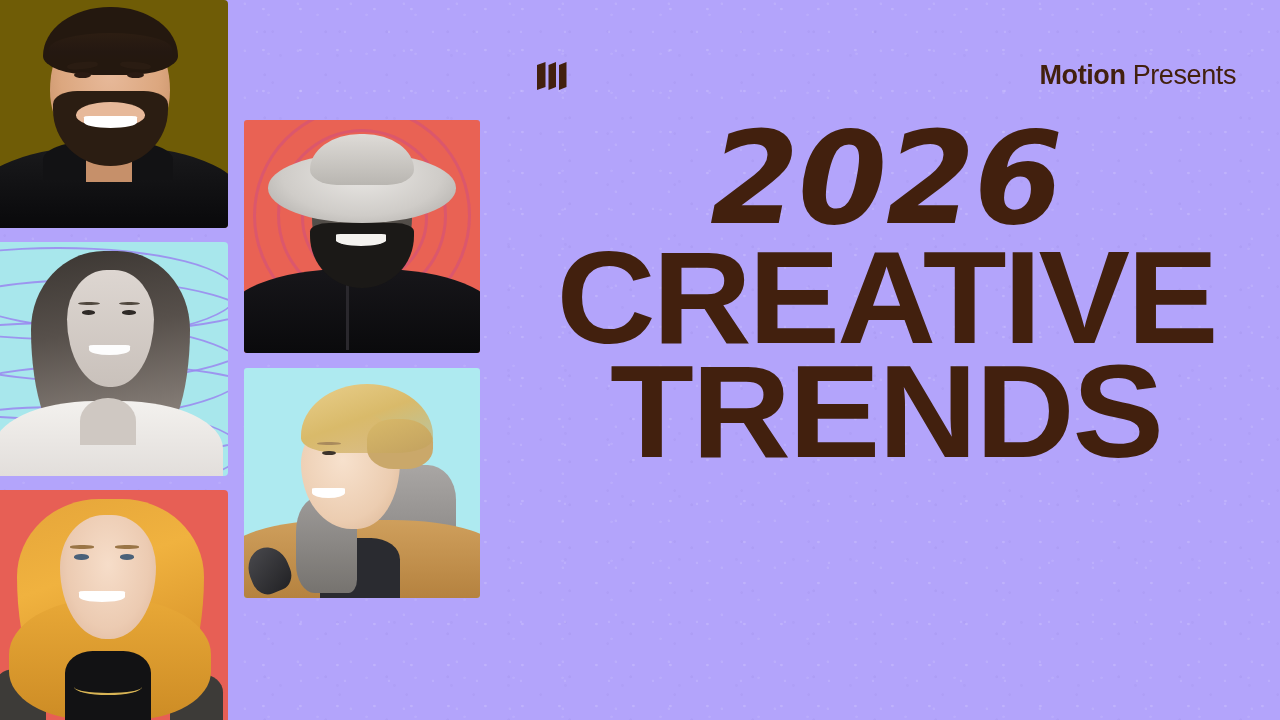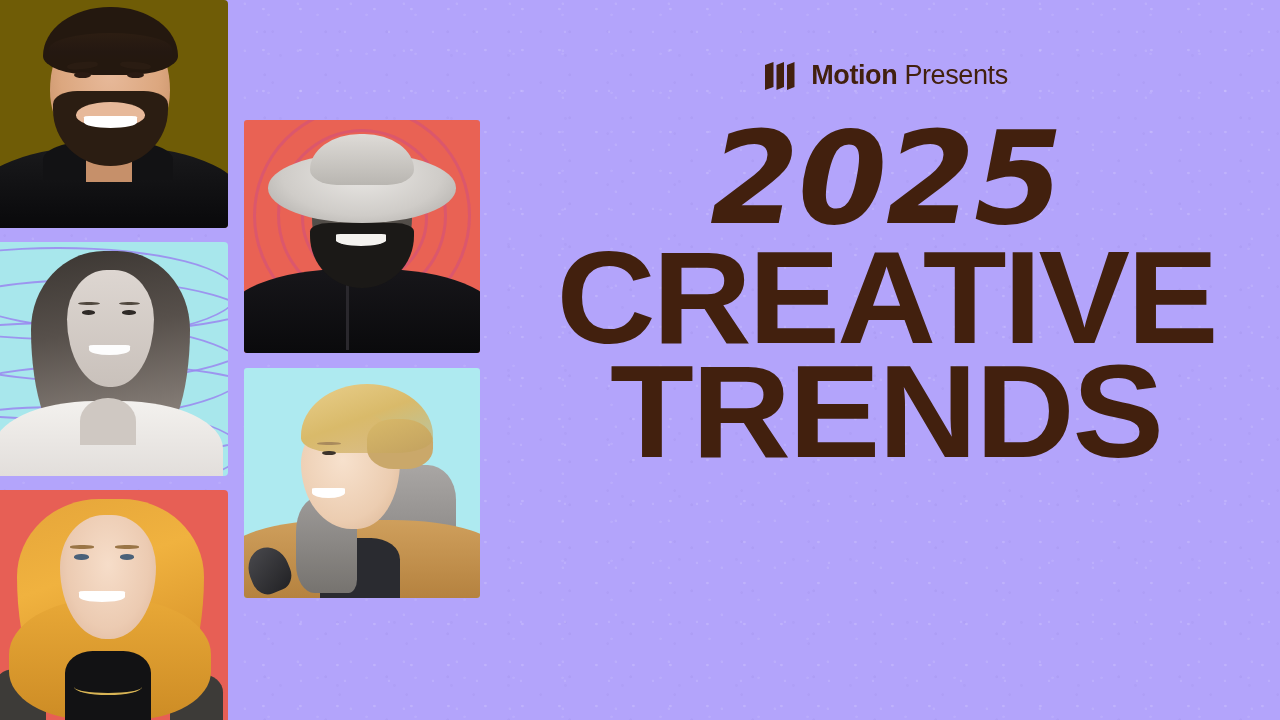--- a/index.html
+++ b/index.html
@@ -254,21 +254,21 @@
     background:linear-gradient(150deg,#4a4a4e,#212124);
     border-radius:50% 50% 36% 36%;
     transform:rotate(-22deg);
   }
 
   
   #headline { position:absolute; left:536px; top:60px; width:700px; }
 
   #brand-row{
     display:flex; align-items:center; gap:13px;
-    justify-content:center;
+    justify-content:space-between;
     margin-bottom:34px;
   }
   #brand-mark{ display:block; }
   #brand-text{
     font-size:27px; letter-spacing:-.4px; color:#42200e;
     white-space:nowrap;
   }
   #brand-text .bold{ font-weight:700; }
   #brand-text .light{ font-weight:400; }
 
@@ -403,20 +403,20 @@
       <svg id="brand-mark" width="34" height="30" viewBox="0 0 34 30">
         <path d="M1 4 L9.5 1 L9.5 26 L1 29 Z" fill="#42200e"></path>
         <path d="M12.5 4 L20 1 L20 26 L12.5 29 Z" fill="#42200e"></path>
         <path d="M23 4 L30.5 1 L30.5 26 L23 29 Z" fill="#42200e"></path>
       </svg>
       <div id="brand-text">
         <span class="bold">Motion</span><span>&nbsp;</span><span class="light">Presents</span>
       </div>
     </div>
 
-    <div class="big-line" id="line-year">2025</div>
+    <div class="big-line" id="line-year">2026</div>
 
     <div class="big-line" id="line-creative">CREATIVE</div>
 
     <div class="big-line" id="line-trends">TRENDS</div>
   </div>
 
 </div>
 
 </body></html>

